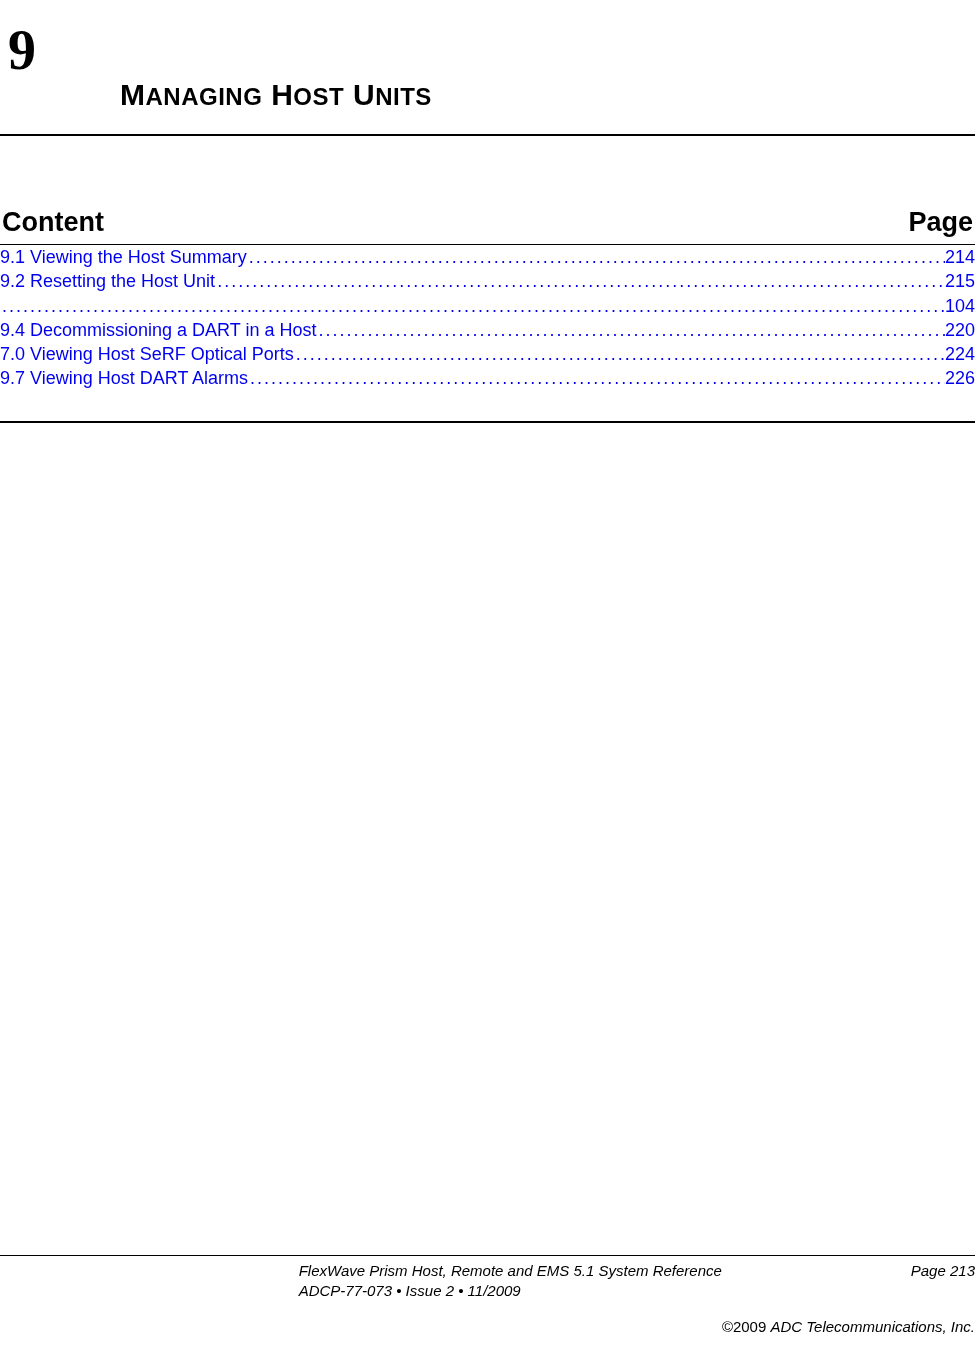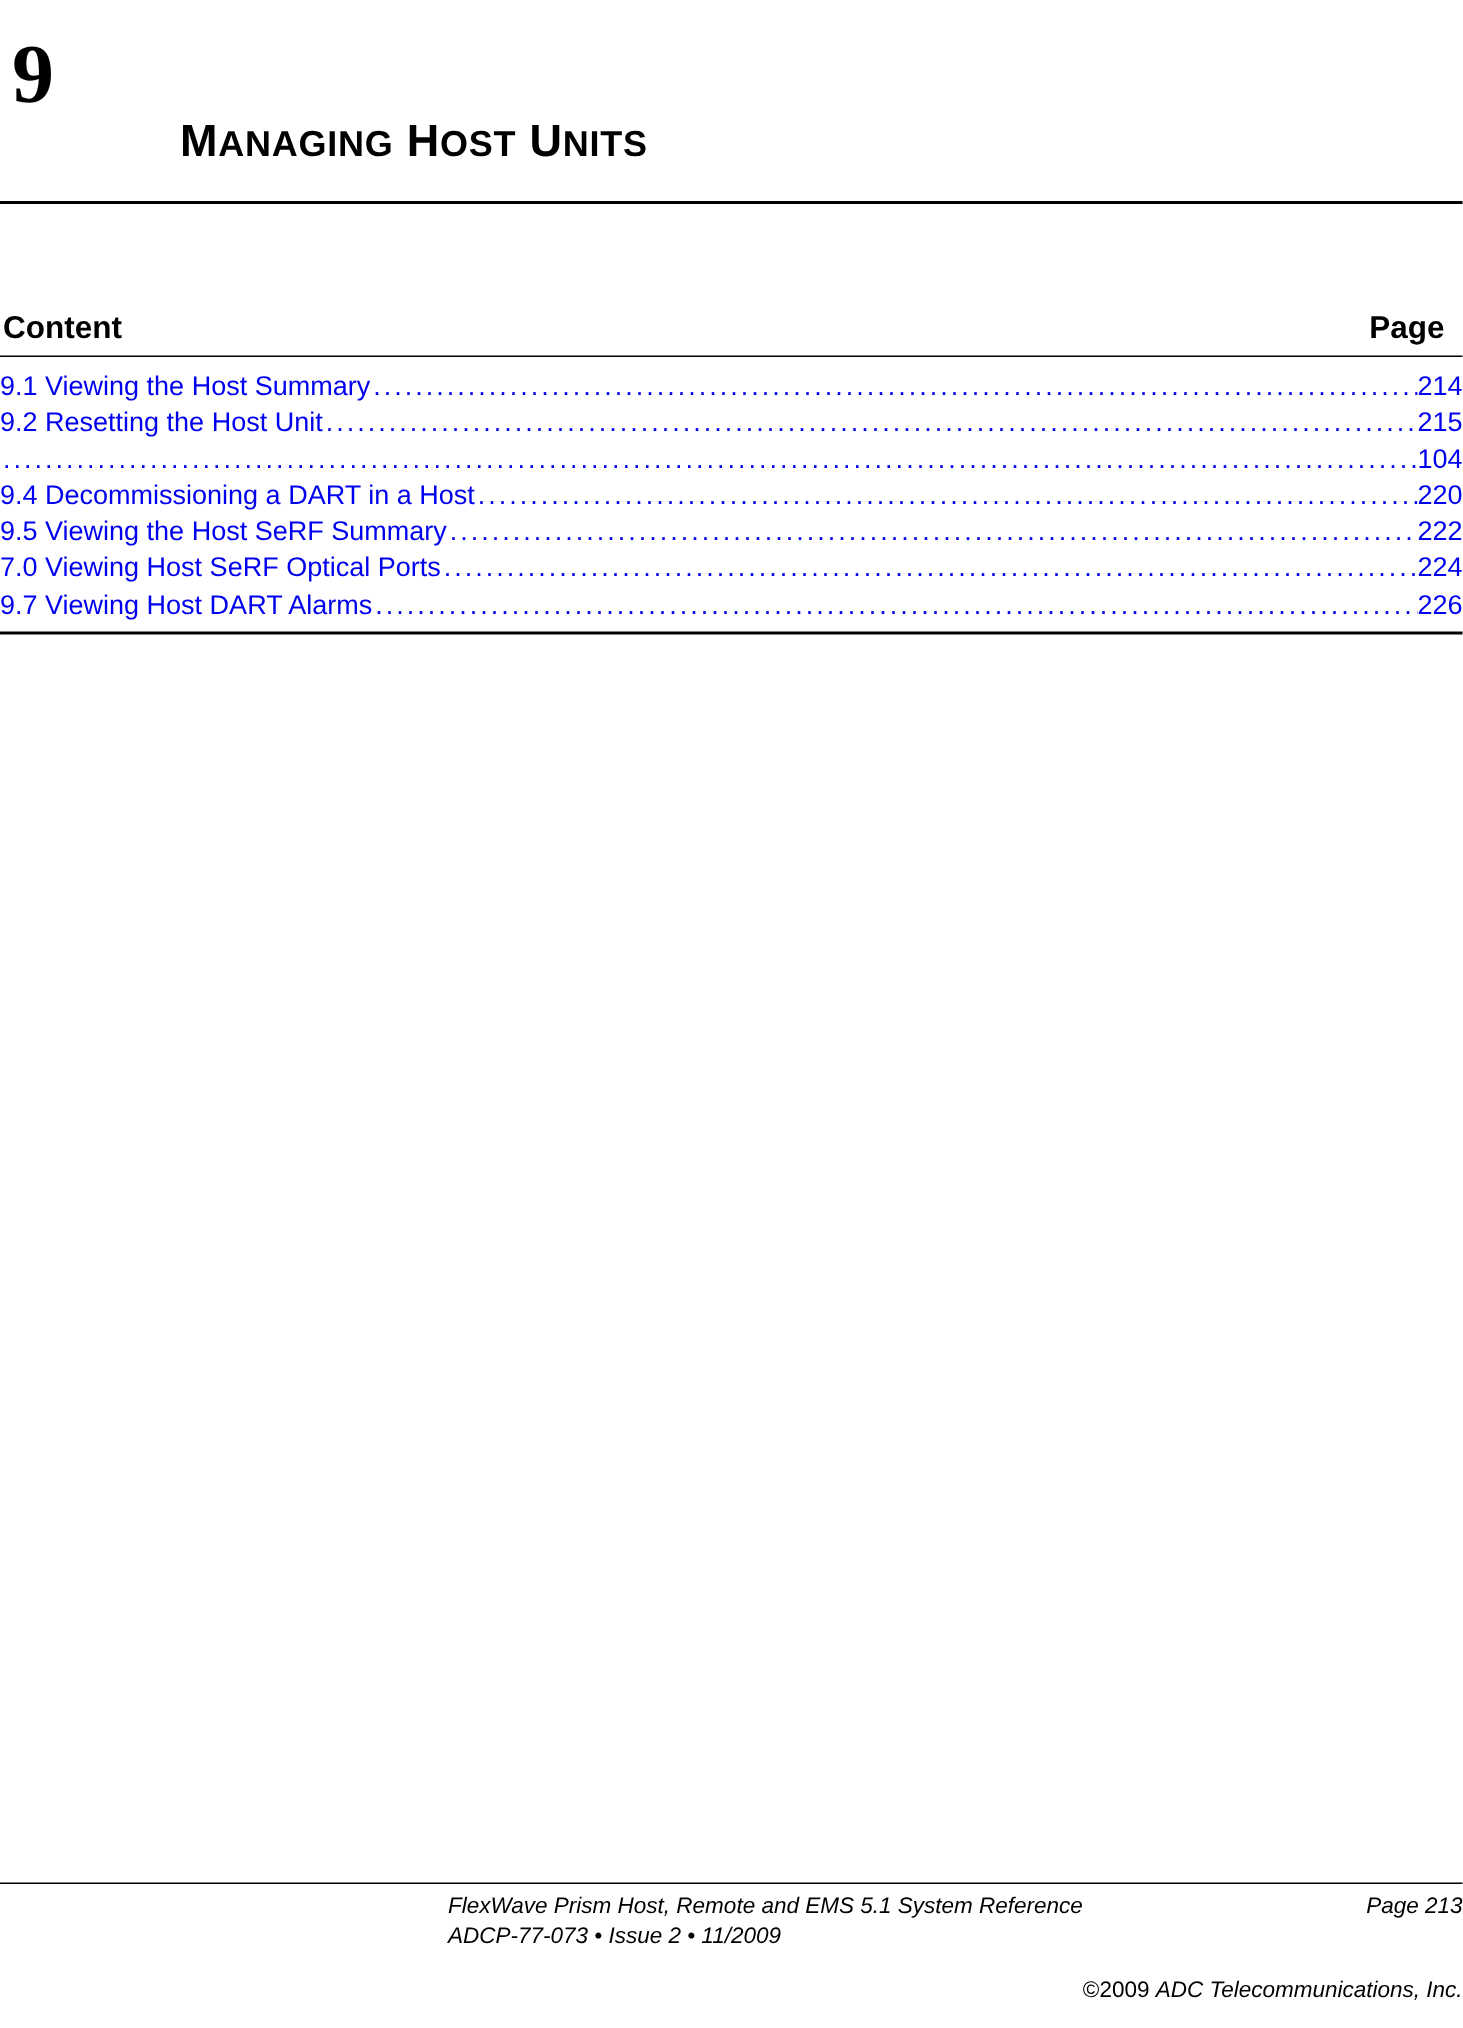--- a/index.html
+++ b/index.html
@@ -50,27 +50,27 @@
       position: absolute;
       top: 207px;
       left: 0;
       width: 975px;
       border-bottom: 1.5px solid black;
       padding-bottom: 6px;
       display: flex;
       justify-content: space-between;
       font-family: "Arial Narrow", Arial, sans-serif;
       font-weight: bold;
-      font-size: 21px;
+      font-size: 27px;
     }
     .toc-header-content {
       padding-left: 2px;
     }
     .toc-header-page {
-      padding-right: 12px;
+      padding-right: 2px;
     }
     .toc-list {
       position: absolute;
       top: 245px;
       left: 0;
       width: 975px;
       font-family: Verdana, Geneva, sans-serif;
       font-size: 18px;
       color: #0000EE;
     }
@@ -163,25 +163,20 @@
   <div class="toc-item">
     <span class="toc-dots"></span>
     <span class="toc-page">104</span>
   </div>
   <div class="toc-item">
     <span class="toc-title">9.4 Decommissioning a DART in a Host</span>
     <span class="toc-dots"></span>
     <span class="toc-page">220</span>
   </div>
   <div class="toc-item">
-    <span class="toc-title">9.5 Viewing the Host SeRF Summary</span>
-    <span class="toc-dots"></span>
-    <span class="toc-page">222</span>
-  </div>
-  <div class="toc-item">
     <span class="toc-title">7.0 Viewing Host SeRF Optical Ports </span>
     <span class="toc-dots"></span>
     <span class="toc-page">224</span>
   </div>
   <div class="toc-item">
     <span class="toc-title">9.7 Viewing Host DART Alarms </span>
     <span class="toc-dots"></span>
     <span class="toc-page">226</span>
   </div>
 </div>

